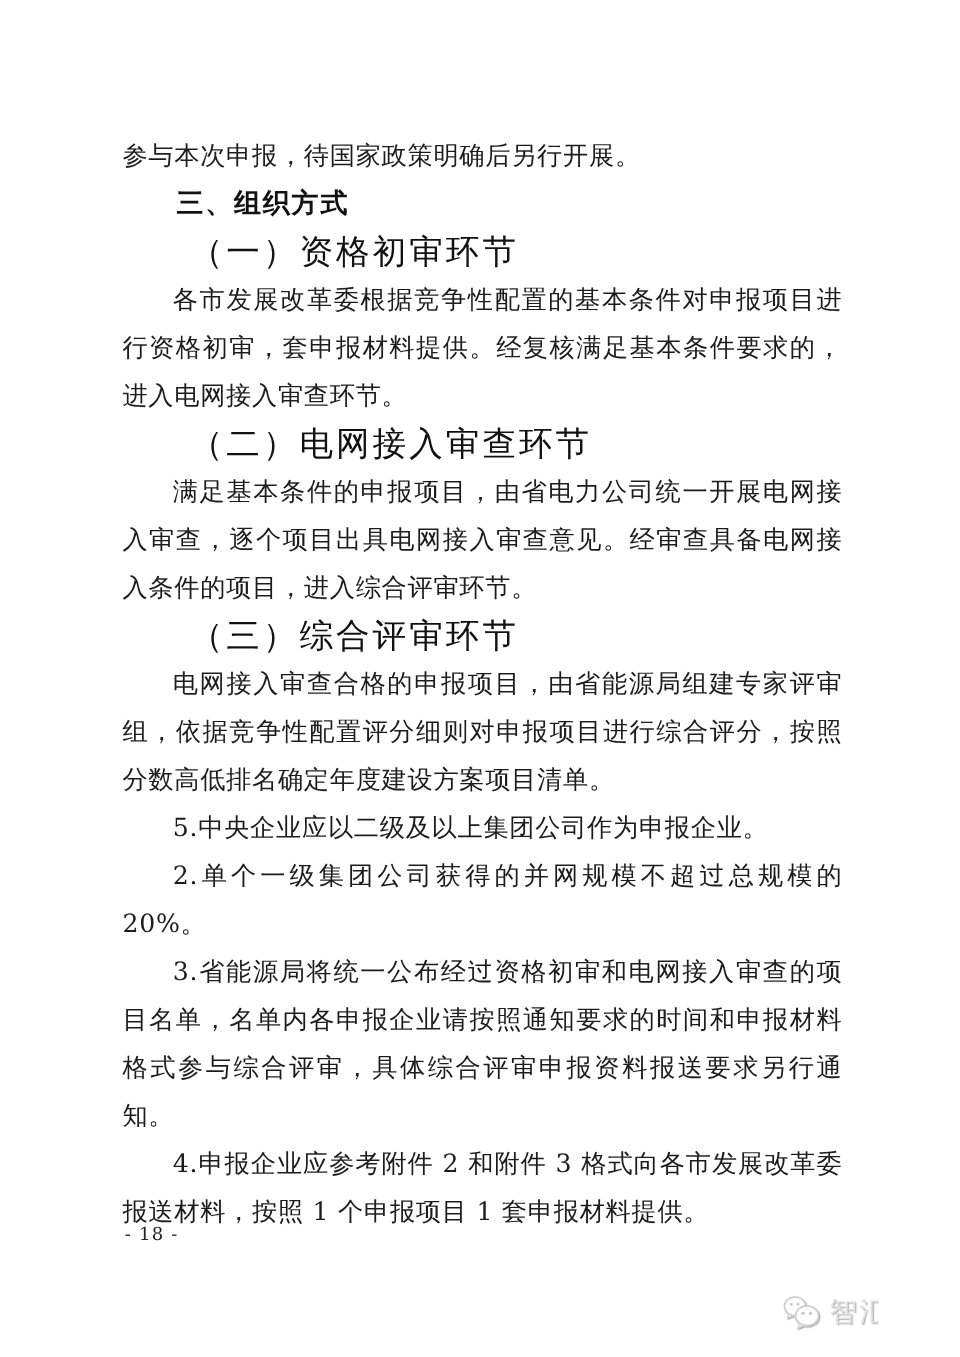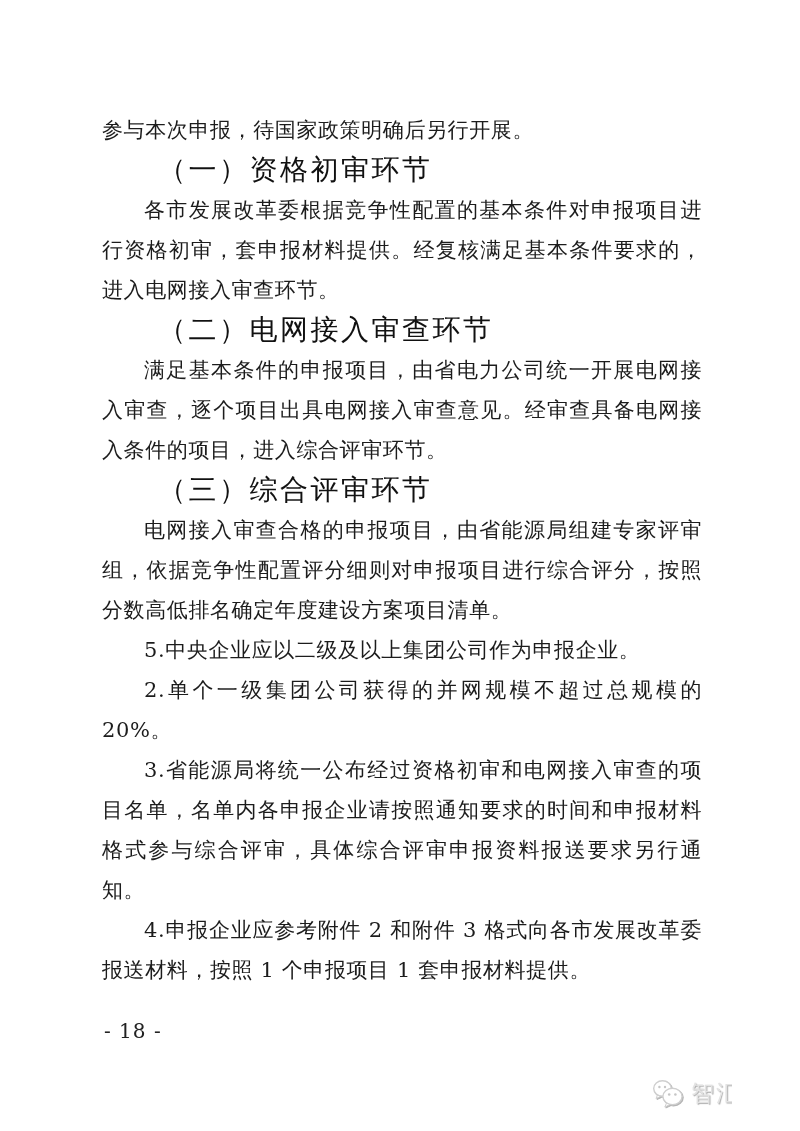--- a/index.html
+++ b/index.html
@@ -45,21 +45,21 @@
     font-weight: normal;
     font-size: 28px;
     text-indent: 2em;
     letter-spacing: 2.5px;
     color: #111111;
   }
   .page-number {
     position: absolute;
     left: 104px;
     top: 1019px;
-    font-size: 20px;
+    font-size: 15px;
     letter-spacing: 1px;
     color: #222222;
     font-family: "DejaVu Serif", "Liberation Serif", serif;
   }
   .watermark {
     position: absolute;
     left: 652px;
     top: 1078px;
     display: flex;
     align-items: center;
@@ -78,20 +78,21 @@
     filter: drop-shadow(1px 1px 0.5px #b5b5b5);
   }
 </style>
 </head>
 <body>
 
 <div class="page">
 
   <div class="doc-content">
       <p class="body">参与本次申报，待国家政策明确后另行开展。</p>
+      <p class="heading1 indent">三、组织方式</p>
       <p class="heading2 indent">（一）资格初审环节</p>
       <p class="body indent">各市发展改革委根据竞争性配置的基本条件对申报项目进行资格初审，套申报材料提供。经复核满足基本条件要求的，进入电网接入审查环节。</p>
       <p class="heading2 indent">（二）电网接入审查环节</p>
       <p class="body indent">满足基本条件的申报项目，由省电力公司统一开展电网接入审查，逐个项目出具电网接入审查意见。经审查具备电网接入条件的项目，进入综合评审环节。</p>
       <p class="heading2 indent">（三）综合评审环节</p>
       <p class="body indent">电网接入审查合格的申报项目，由省能源局组建专家评审组，依据竞争性配置评分细则对申报项目进行综合评分，按照分数高低排名确定年度建设方案项目清单。</p>
       <p class="body indent">5.中央企业应以二级及以上集团公司作为申报企业。</p>
       <p class="body indent">2.单个一级集团公司获得的并网规模不超过总规模的 20%。</p>
       <p class="body indent">3.省能源局将统一公布经过资格初审和电网接入审查的项目名单，名单内各申报企业请按照通知要求的时间和申报材料格式参与综合评审，具体综合评审申报资料报送要求另行通知。</p>
       <p class="body indent">4.申报企业应参考附件 2 和附件 3 格式向各市发展改革委报送材料，按照 1 个申报项目 1 套申报材料提供。</p>

